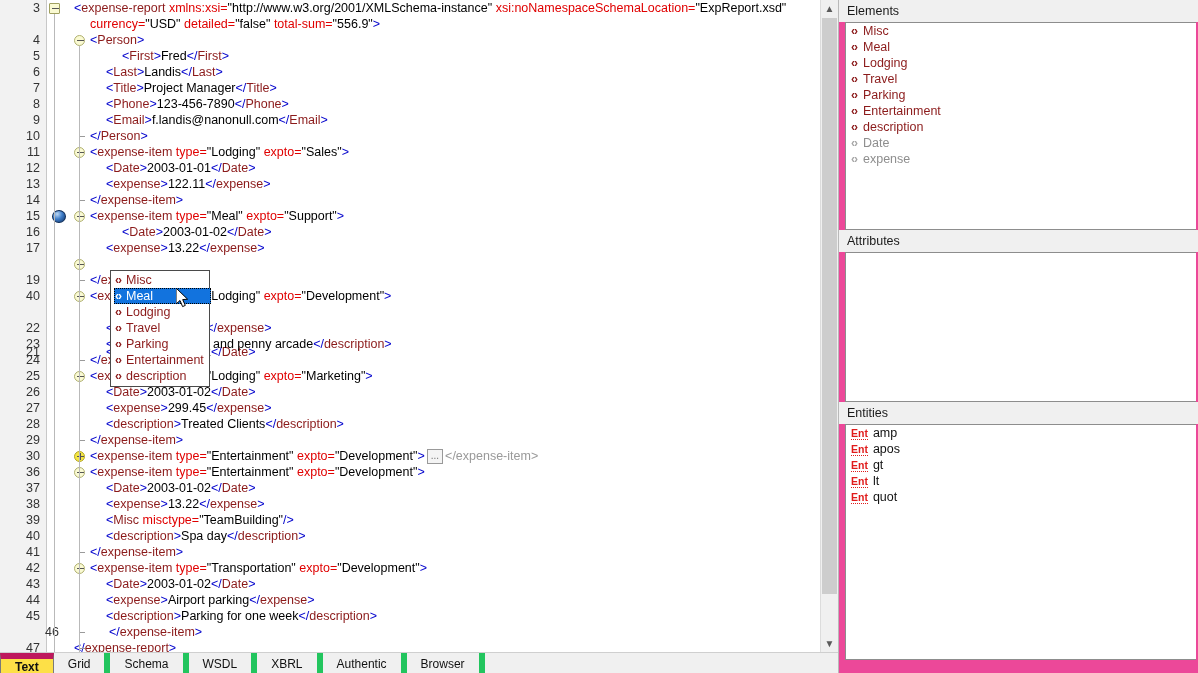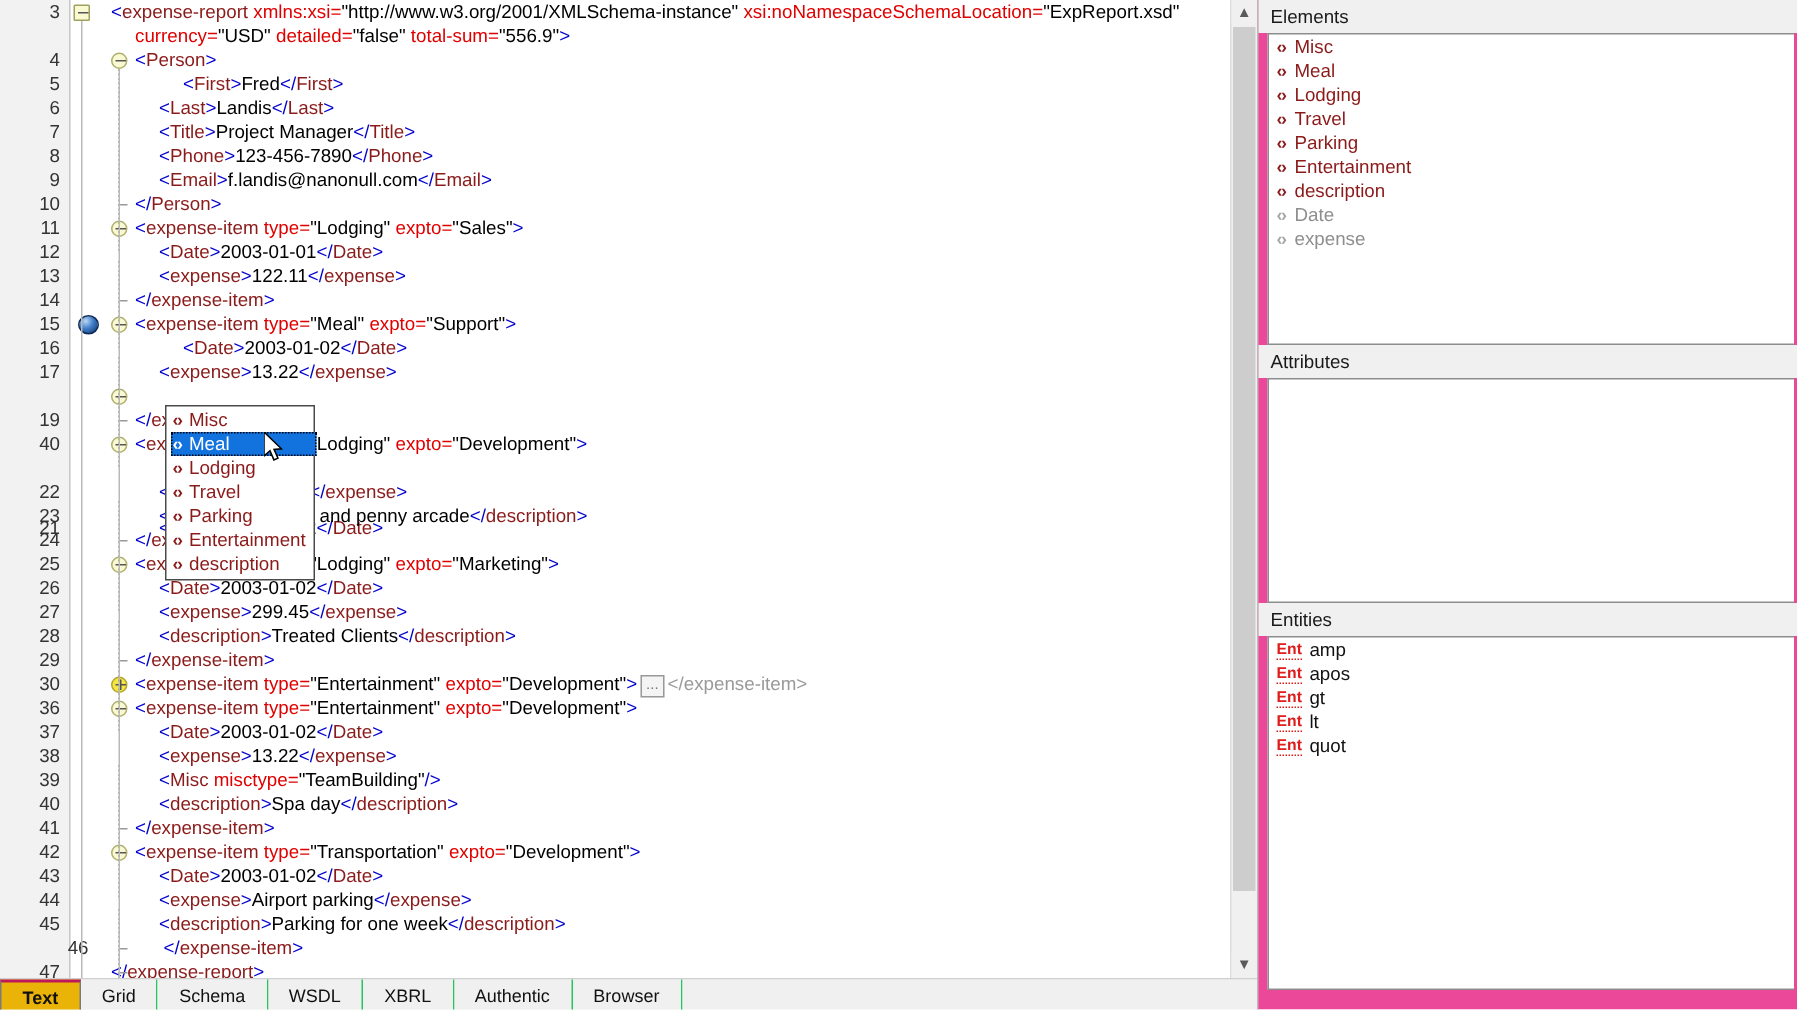--- a/index.html
+++ b/index.html
@@ -148,29 +148,29 @@
     background: #f0f0f0;
     border-top: 1px solid #cfcfcf;
     display: flex;
     align-items: stretch;
   }
   .tab {
     height: 21px;
     padding: 0 14px;
     display: flex; align-items: center; justify-content: center;
     font-size: 12px; color: #111;
-    border-right: 1px solid #22c55e;
+    border-right: 6px solid #22c55e;
     background: #f0f0f0;
     white-space: nowrap;
   }
   .tab.active {
     font-weight: bold;
-    background: #eab308;
+    background: #fde047;
     border-left: 1px solid #7a7a7a;
-    border-top: 2px solid #be185d;
+    border-top: 6px solid #be185d;
     border-right: 1px solid #7a7a7a;
   }
   #tabfill { flex: 1; background: #f0f0f0; }
 
   
   #right-pane {
     position: absolute; left: 838px; top: 0;
     width: 360px; height: 673px;
     background: #ec4899;
     border-left: 1px solid #b9b9b9;

